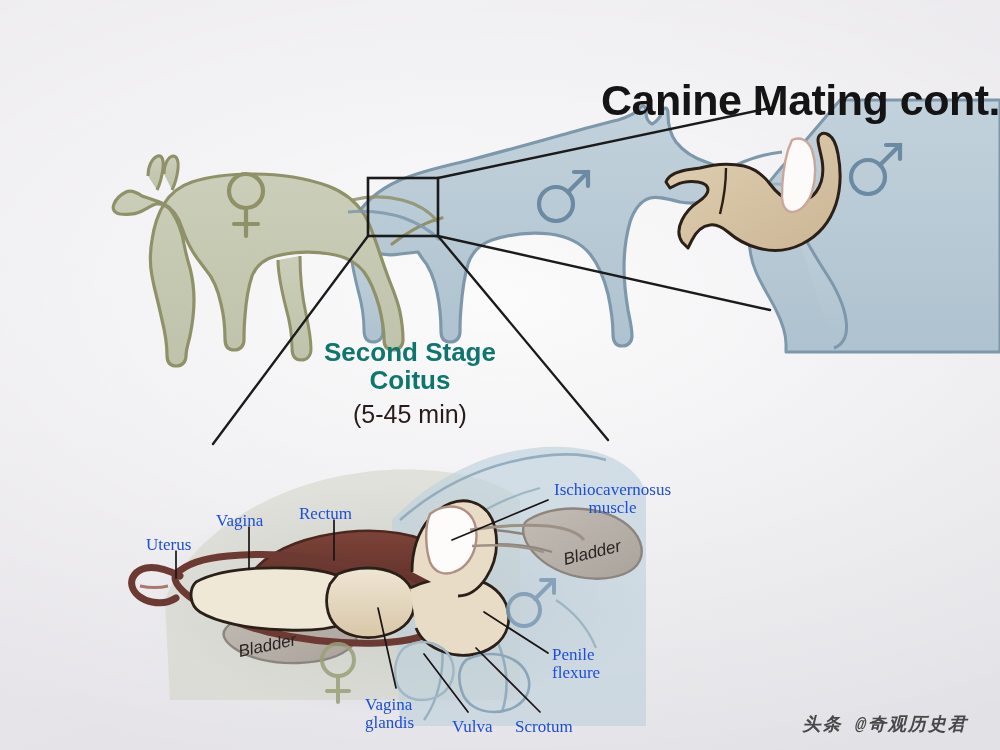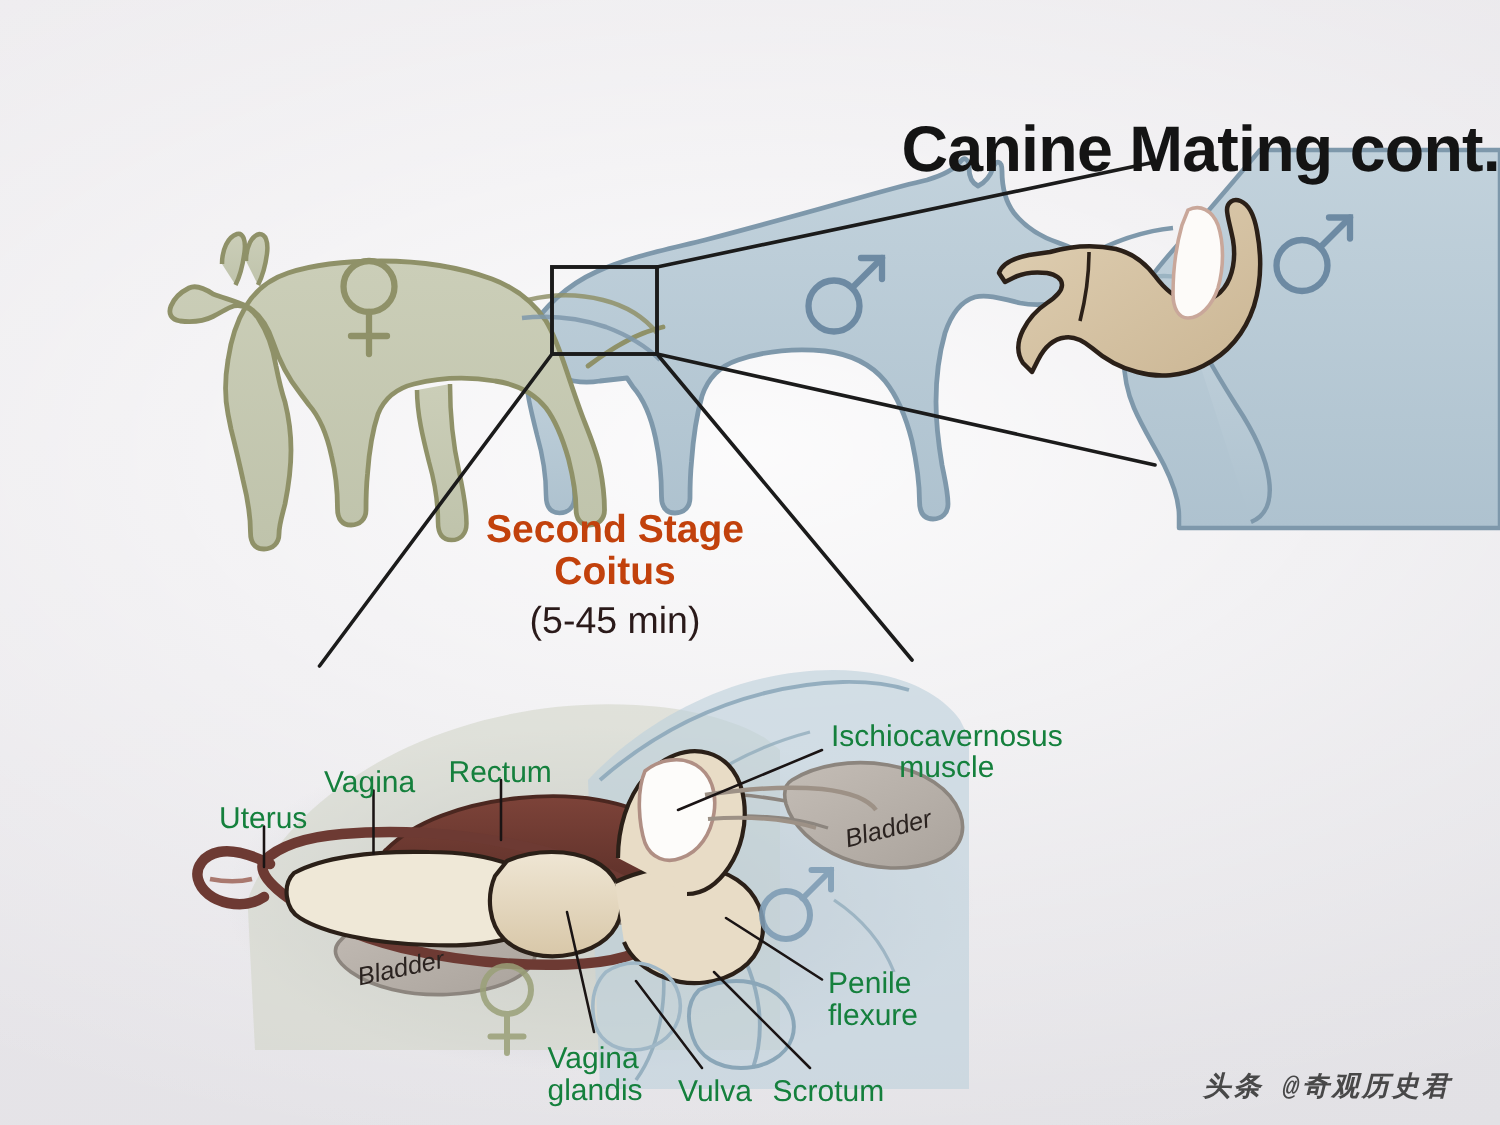--- a/index.html
+++ b/index.html
@@ -43,34 +43,34 @@
     font-family: "Liberation Sans", sans-serif;
     color: #2c1d1d;
   }
   #stage-title {
     left: 265px;
     top: 338px;
     width: 290px;
     font-weight: bold;
     font-size: 26px;
     line-height: 1.08;
-    color: #c2410c;
+    color: #0f766e;
   }
   #stage-duration {
     left: 265px;
     top: 400px;
     width: 290px;
     font-size: 25px;
     color: #2a1a1a;
   }
   .anat-label {
     position: absolute;
-    font-family: Liberation Sans, sans-serif;
-    font-size: 20px;
-    color: #15803d;
+    font-family: Liberation Serif, serif;
+    font-size: 17px;
+    color: #1d4ed8;
     line-height: 1.05;
     white-space: pre-line;
   }
   .organ-label {
     position: absolute;
     font-family: "Liberation Sans", sans-serif;
     font-size: 17px;
     color: #2b2320;
     font-style: italic;
   }

